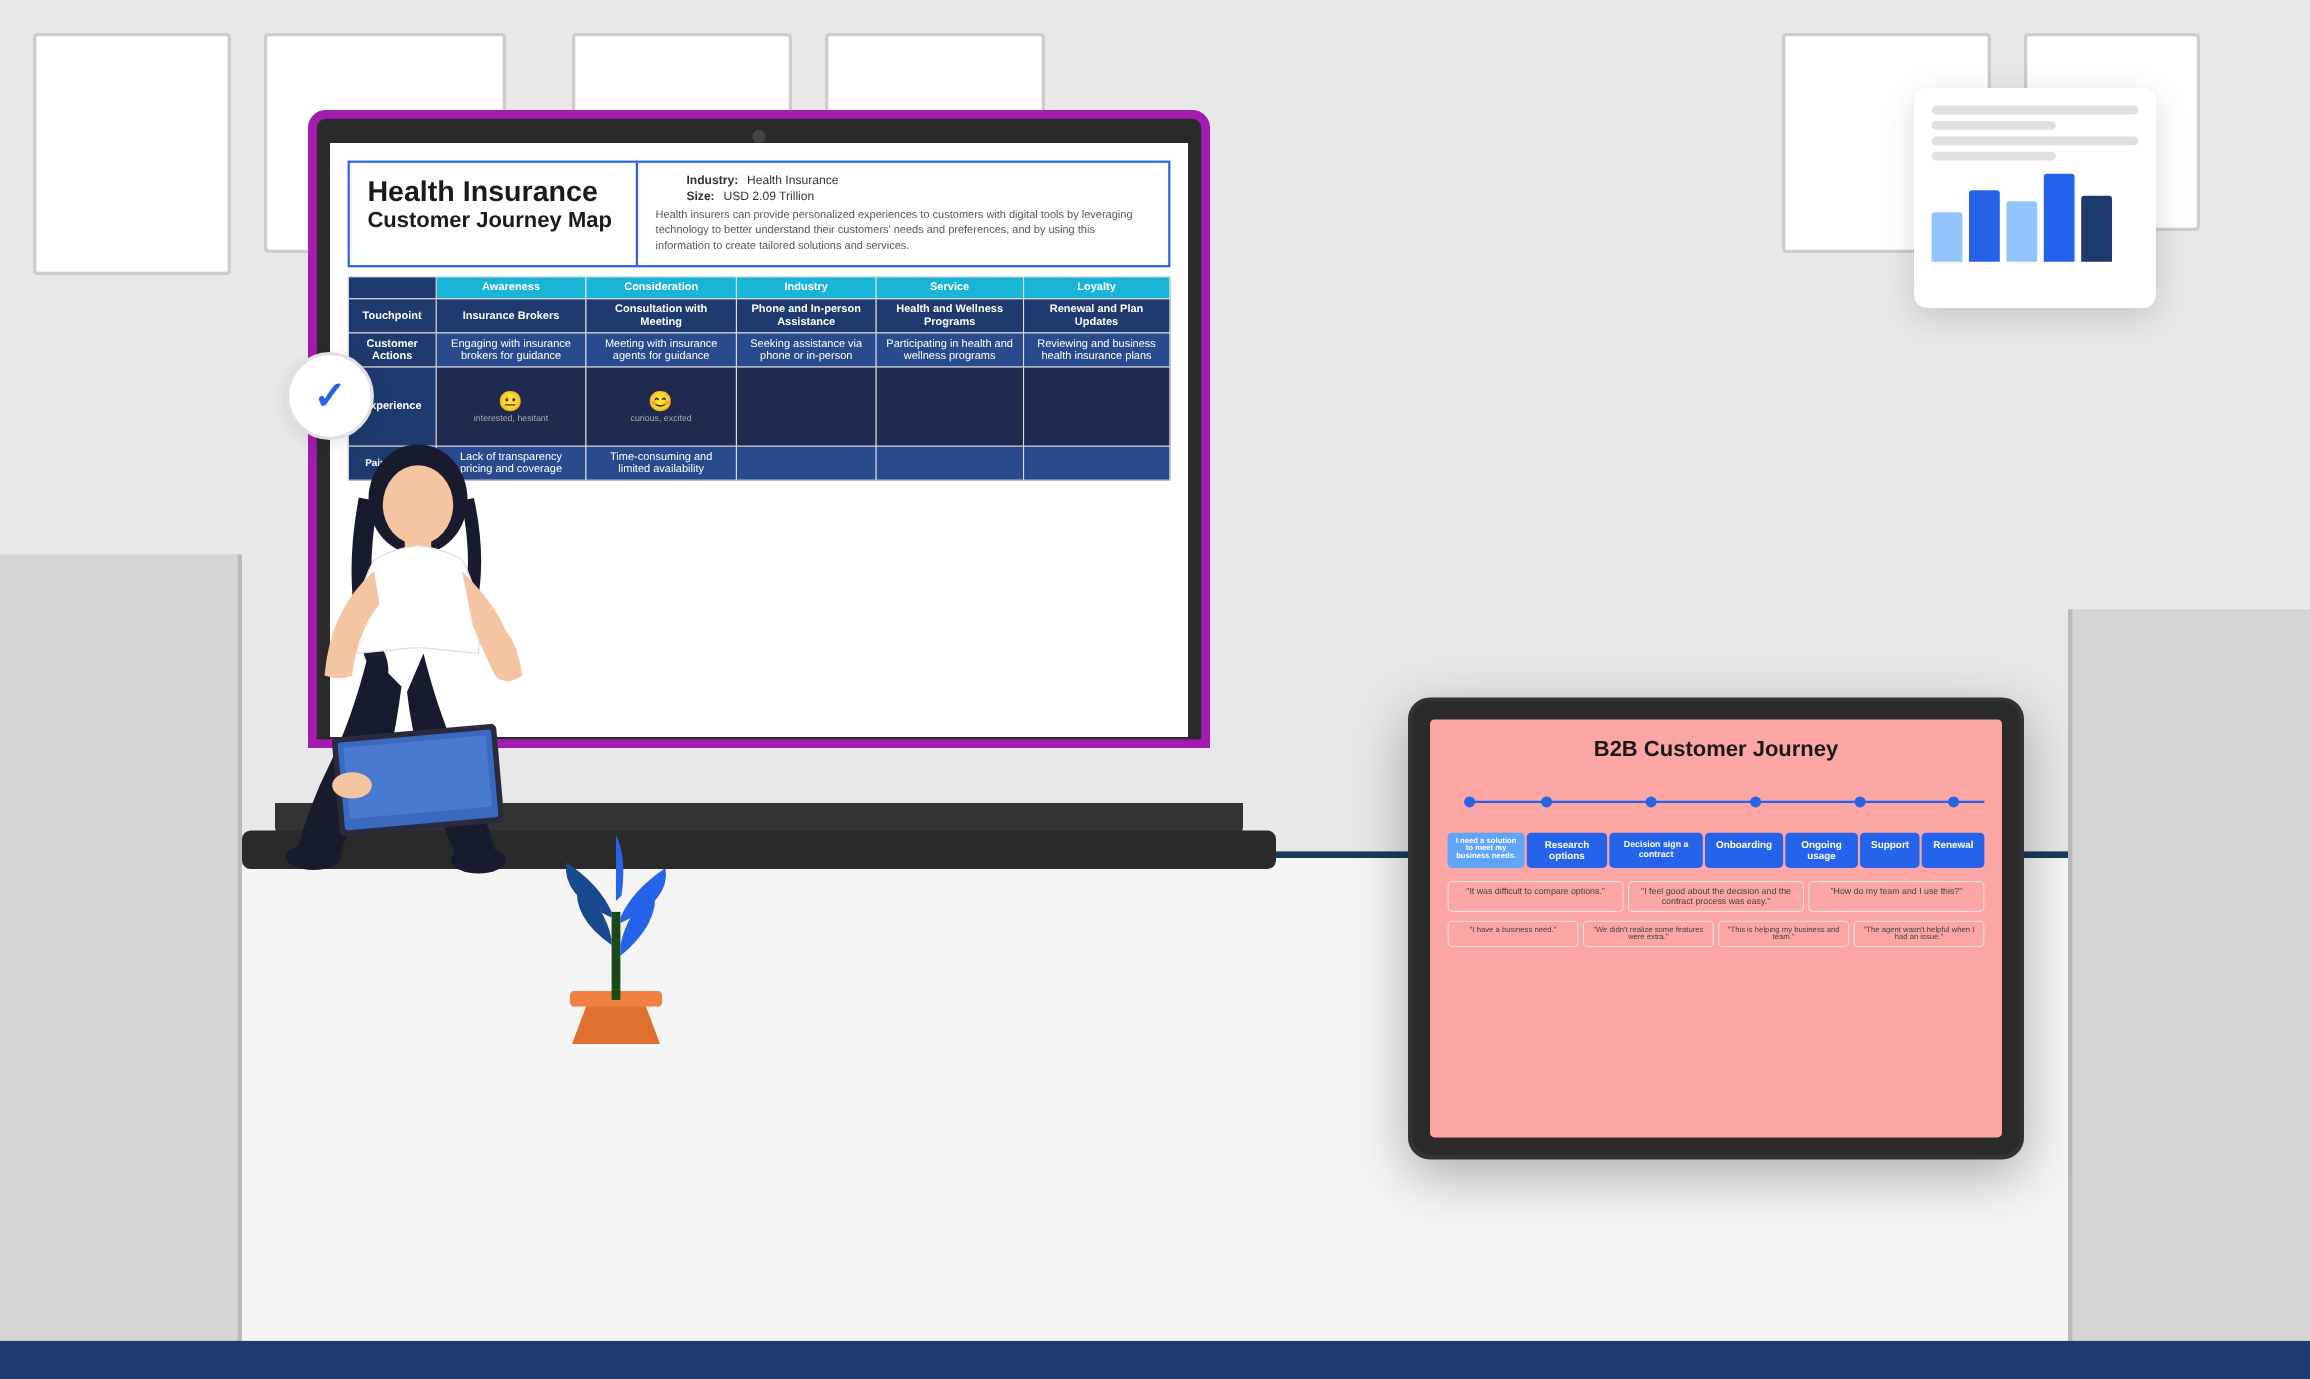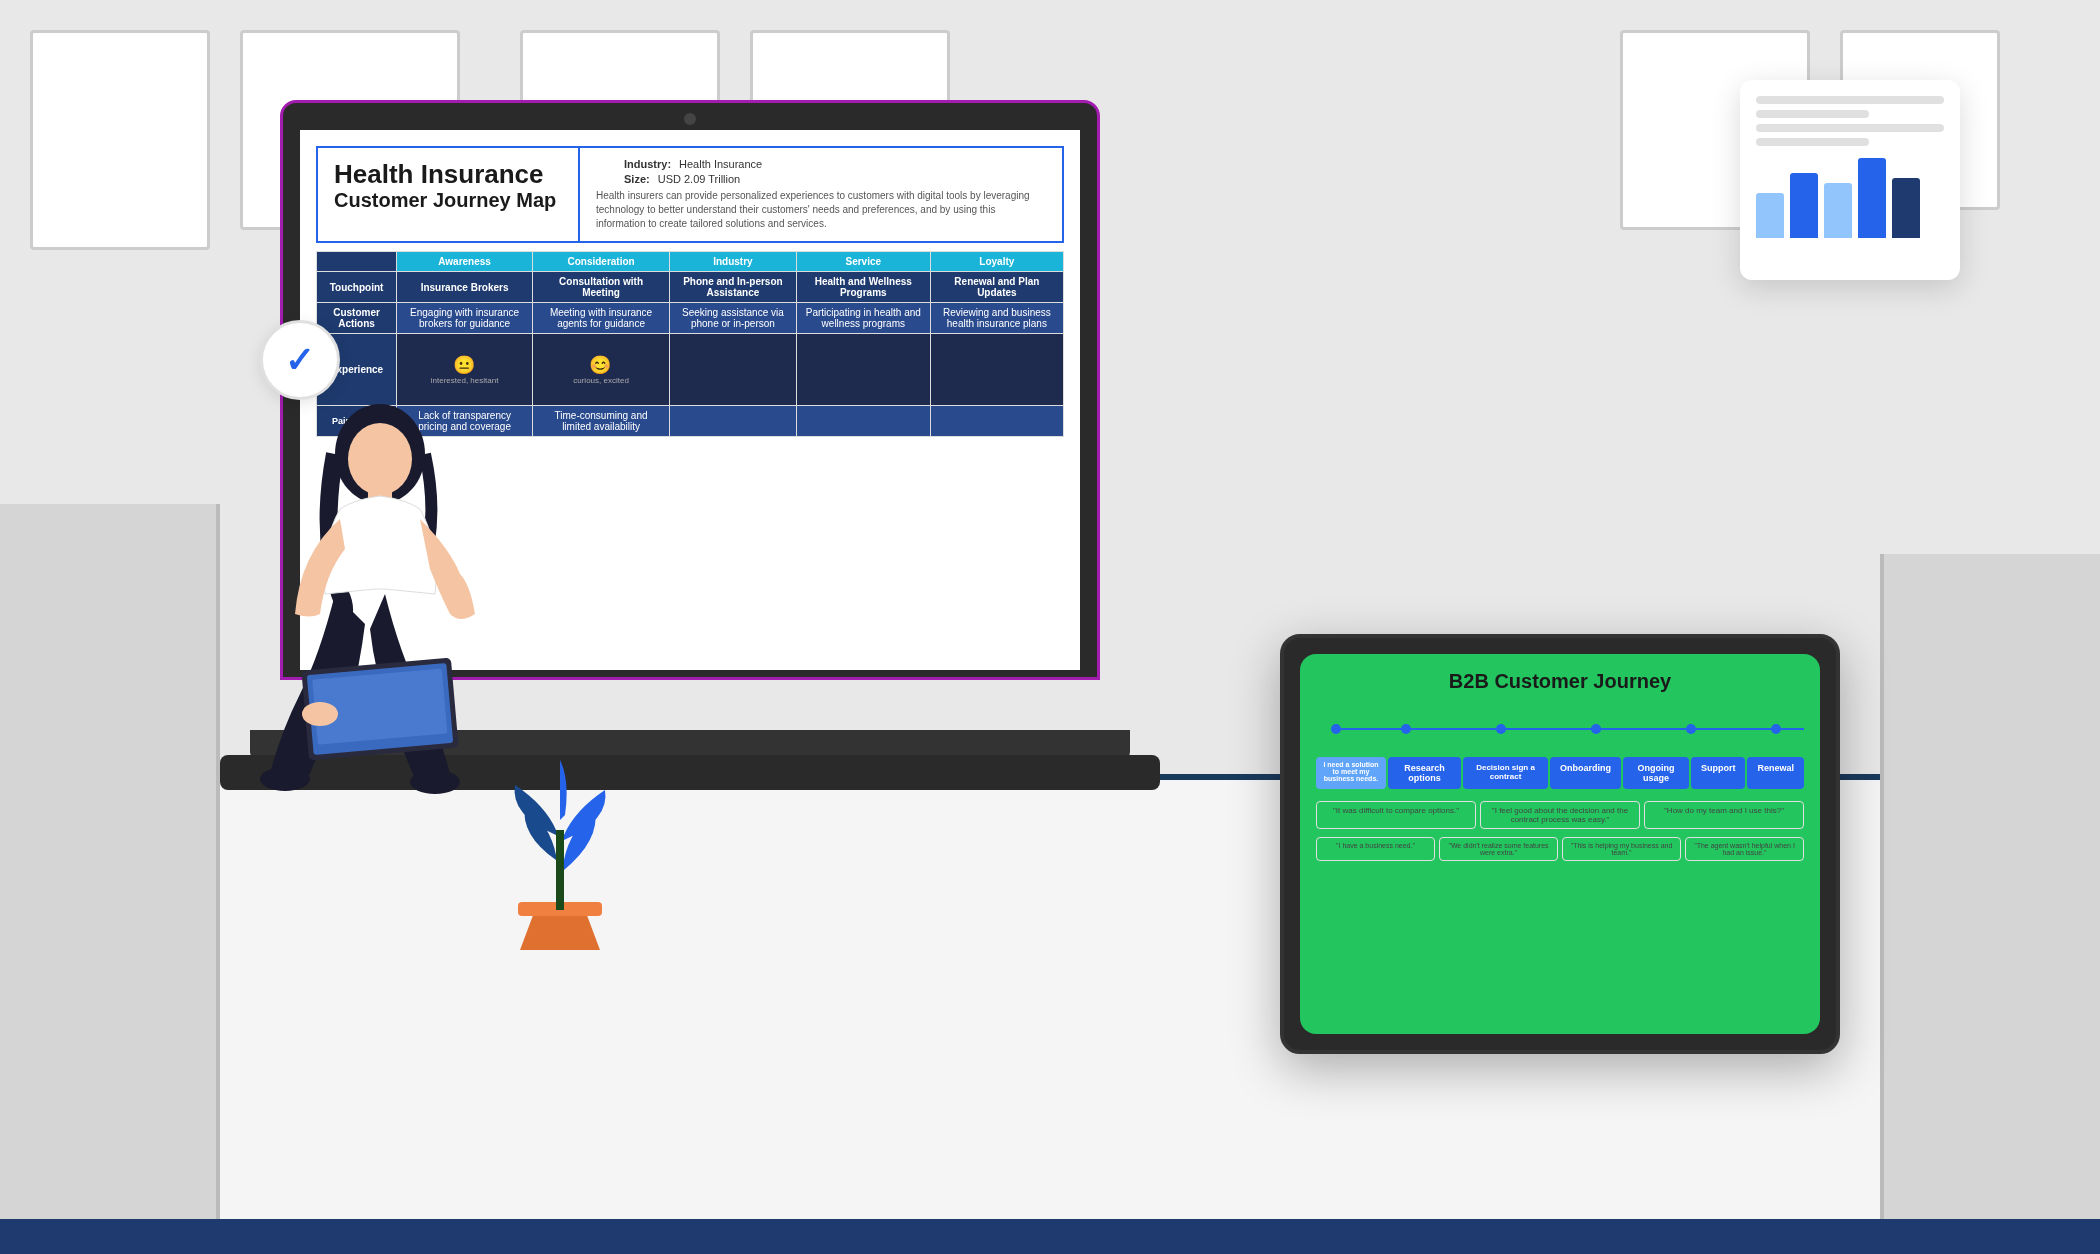--- a/index.html
+++ b/index.html
@@ -73,21 +73,21 @@
       width: 820px;
       height: 720px;
     }
     .laptop-screen-outer {
       position: absolute;
       top: 0; left: 0;
       width: 820px;
       height: 580px;
       background: #2a2a2a;
       border-radius: 16px 16px 0 0;
-      border: 3px solid #a21caf;
+      border: 8px solid #a21caf;
       overflow: hidden;
       display: flex;
       align-items: center;
       justify-content: center;
     }
     .laptop-camera {
       position: absolute;
       top: 10px;
       left: 50%;
       transform: translateX(-50%);
@@ -256,22 +256,22 @@
       background: #2a2a2a;
       border-radius: 20px;
       border: 4px solid #333;
       padding: 16px;
       z-index: 15;
       box-shadow: 0 15px 50px rgba(0,0,0,0.3);
     }
     .tablet-screen {
       width: 100%;
       height: 100%;
-      background: #22c55e;
-      border-radius: 16px;
+      background: #fca5a5;
+      border-radius: 4px;
       overflow: hidden;
       padding: 16px;
     }
     .tab-title {
       font-size: 20px;
       font-weight: 900;
       color: #1a1a1a;
       text-align: center;
       margin-bottom: 16px;
     }

